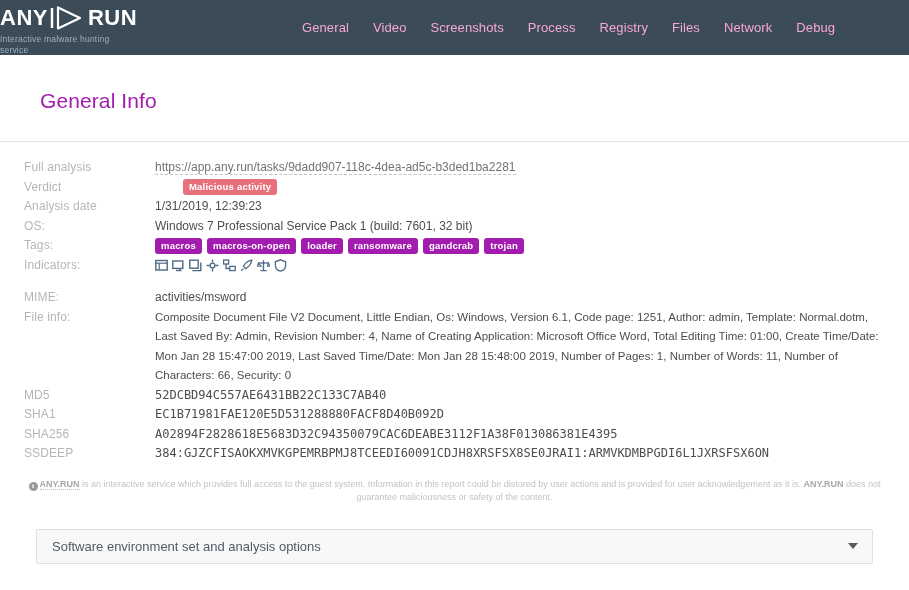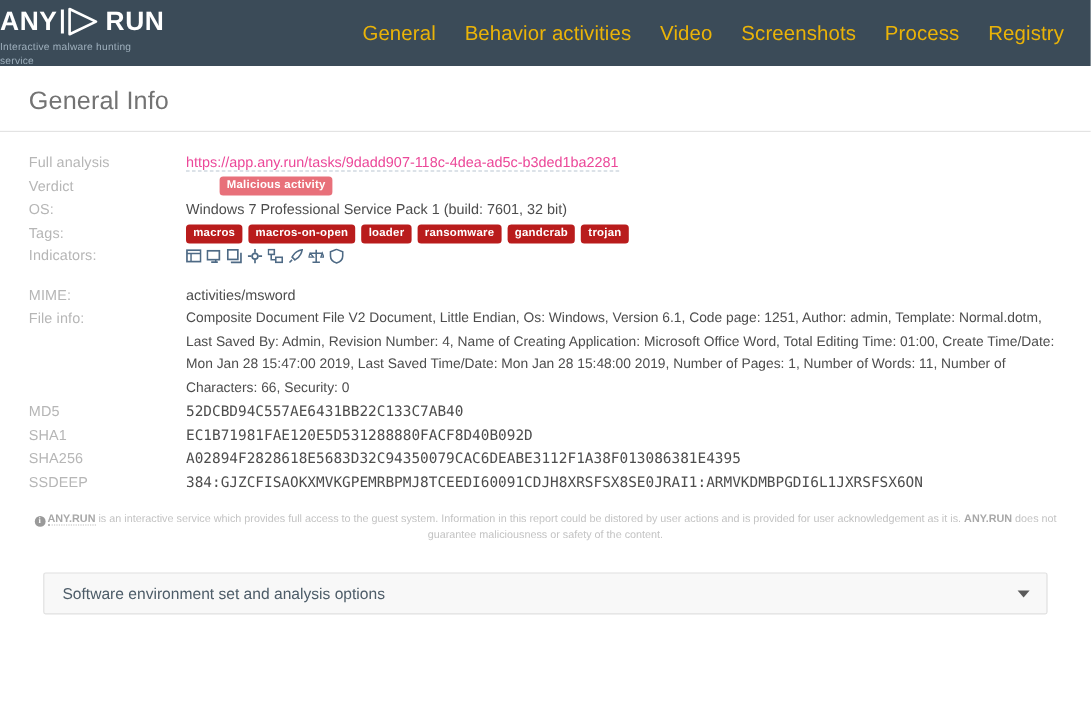--- a/index.html
+++ b/index.html
@@ -60,38 +60,38 @@
   .nav {
     position: absolute;
     left: 290px;
     top: 0;
     height: 55px;
     display: flex;
     align-items: center;
     gap: 0px;
   }
   .nav a {
-    color: #eab308;
-    font-size: 17px;
+    color: #f9a8d4;
+    font-size: 13px;
     text-decoration: none;
     padding: 6px 12px;
     white-space: nowrap;
     letter-spacing: 0.1px;
   }
 
   
   .page-title-wrap {
     padding: 18px 0 12px 24px;
     border-bottom: 1px solid #e3e3e3;
   }
   .page-title {
     font-size: 21px;
-    color: #737373;
+    color: #a21caf;
     font-weight: normal;
-    margin: 0;
+    margin: 16px;
     letter-spacing: 0.1px;
   }
 
   
   .content {
     padding: 16px 24px 0 24px;
   }
   table.info {
     border-collapse: collapse;
     width: 100%;
@@ -110,21 +110,21 @@
     letter-spacing: 0.1px;
     white-space: nowrap;
   }
   td.value {
     color: #4d4d4d;
     font-size: 12px;
   }
   tr.spacer td { height: 13px; line-height: 13px; font-size: 0; }
 
   .link-dashed {
-    color: #ec4899;
+    color: #737373;
     text-decoration: none;
     border-bottom: 1px dashed #b9c6d2;
     font-size: 12px;
   }
 
   .badge-verdict {
     display: inline-block;
     background: #e8707a;
     color: #ffffff;
     font-size: 9.5px;
@@ -134,21 +134,21 @@
     line-height: 11px;
     letter-spacing: 0.2px;
     vertical-align: middle;
     margin-left: 28px;
   }
   .verdict-cell { line-height: 19.5px; padding-top:1px; }
 
   .tags { display: flex; gap: 5px; flex-wrap: wrap; padding-top: 2px;}
   .tag {
     display: inline-block;
-    background: #b91c1c;
+    background: #a21caf;
     color: #ffffff;
     font-size: 9.5px;
     font-weight: bold;
     padding: 2px 6px 3px 6px;
     border-radius: 3px;
     line-height: 11px;
     letter-spacing: 0.2px;
   }
 
   .indicators {
@@ -247,21 +247,20 @@
           <path d="M8 1.5 L8 22.5 L30 12 Z" stroke="#ffffff" stroke-width="2.2" fill="none" stroke-linejoin="round"></path>
         </svg>
       </span>
       <span class="word">RUN</span>
     </div>
     <div class="brand-tagline">Interactive malware hunting service</div>
   </div>
 
   <div class="nav">
     <a href="#">General</a>
-    <a href="#">Behavior activities</a>
     <a href="#">Video</a>
     <a href="#">Screenshots</a>
     <a href="#">Process</a>
     <a href="#">Registry</a>
     <a href="#">Files</a>
     <a href="#">Network</a>
     <a href="#">Debug</a>
   </div>
 </div>
 
@@ -276,20 +275,24 @@
         <td class="label">Full analysis</td>
         <td class="value">
           <a class="link-dashed" href="#">https://app.any.run/tasks/9dadd907-118c-4dea-ad5c-b3ded1ba2281</a>
         </td>
       </tr>
       <tr>
         <td class="label">Verdict</td>
         <td class="value verdict-cell">
           <span class="badge-verdict">Malicious activity</span>
         </td>
+      </tr>
+      <tr>
+        <td class="label">Analysis date</td>
+        <td class="value">1/31/2019, 12:39:23</td>
       </tr>
       <tr>
         <td class="label">OS:</td>
         <td class="value">Windows 7 Professional Service Pack 1 (build: 7601, 32 bit)</td>
       </tr>
       <tr>
         <td class="label">Tags:</td>
         <td class="value">
           <div class="tags">
             <span class="tag">macros</span>

